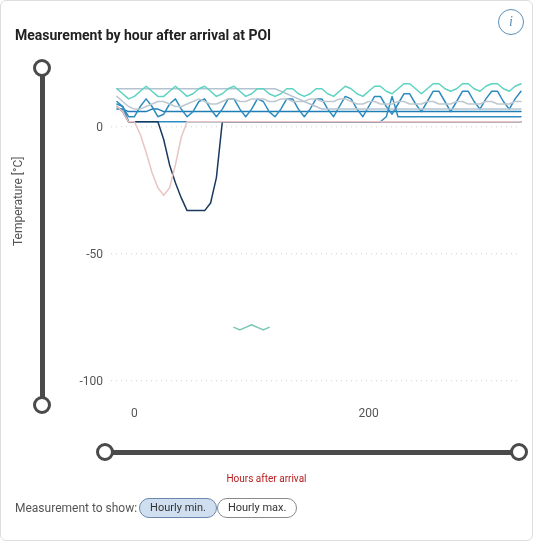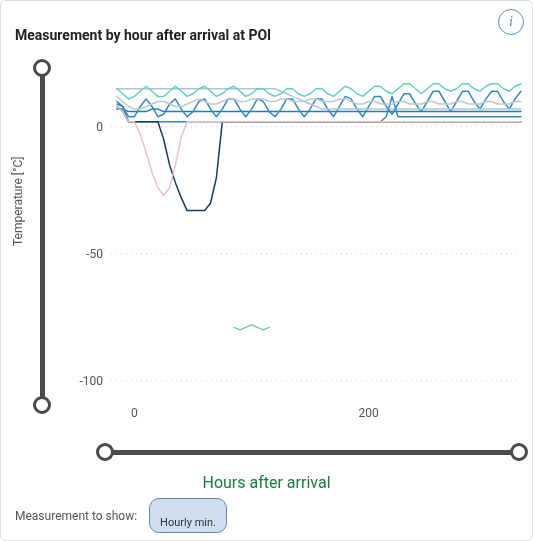--- a/index.html
+++ b/index.html
@@ -65,22 +65,22 @@
     font-size: 12px;
     color: #555;
     white-space: nowrap;
   }
   .xlabel {
     position: absolute;
     left: 0;
     right: 0;
     top: 472px;
     text-align: center;
-    font-size: 16px;
-    color: #15803d;
+    font-size: 10px;
+    color: #b91c1c;
   }
 
   
   .yslider {
     position: absolute;
     left: 30px;
     top: 58px;
     width: 22px;
     height: 355px;
   }
@@ -127,29 +127,28 @@
   .xslider .h2 { top: 2px; right: 0; }
 
   
   .toggles-row {
     position: absolute;
     left: 14px;
     right: 10px;
     top: 497px;
     display: flex;
     align-items: center;
-    gap: 10px;
     font-size: 12px;
     color: #555;
   }
   .toggle-label { margin-right: 2px; }
   .seg-btn {
     border: 1px solid #8a8a8a;
     border-radius: 10px;
-    padding: 17px 10px 3px 10px;
+    padding: 2px 10px 3px 10px;
     font-size: 11px;
     color: #333;
     background: #fff;
     cursor: pointer;
     line-height: 1.2;
   }
   .seg-btn.selected {
     background: #cfdff0;
     border-color: #6a87ad;
   }
@@ -205,15 +204,16 @@
     <div class="slider-track-h"></div>
     <div class="slider-handle h1"></div>
     <div class="slider-handle h2"></div>
   </div>
 
   <div class="xlabel">Hours after arrival</div>
 
   <div class="toggles-row">
     <span class="toggle-label">Measurement to show:</span>
     <span id="btn-min" class="seg-btn selected">Hourly min.</span>
+    <span id="btn-max" class="seg-btn">Hourly max.</span>
   </div>
 
 </div>
 
 </body></html>

